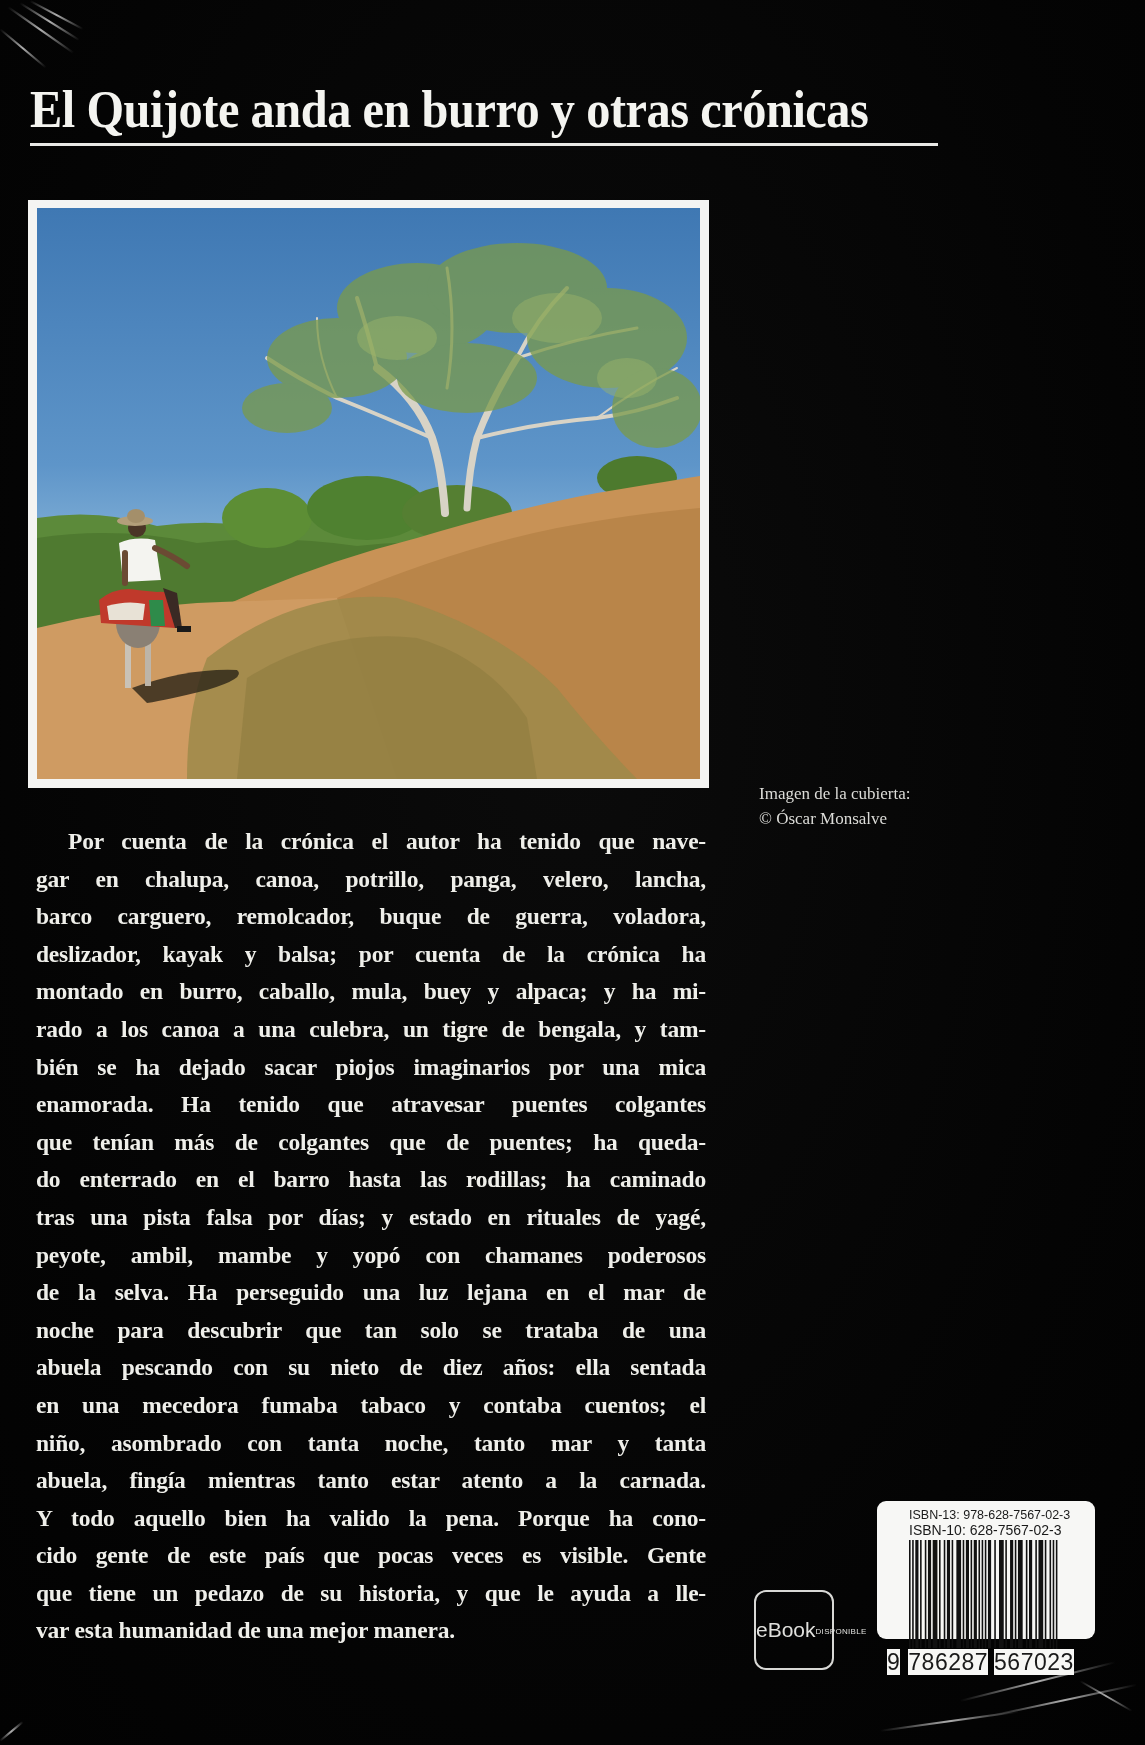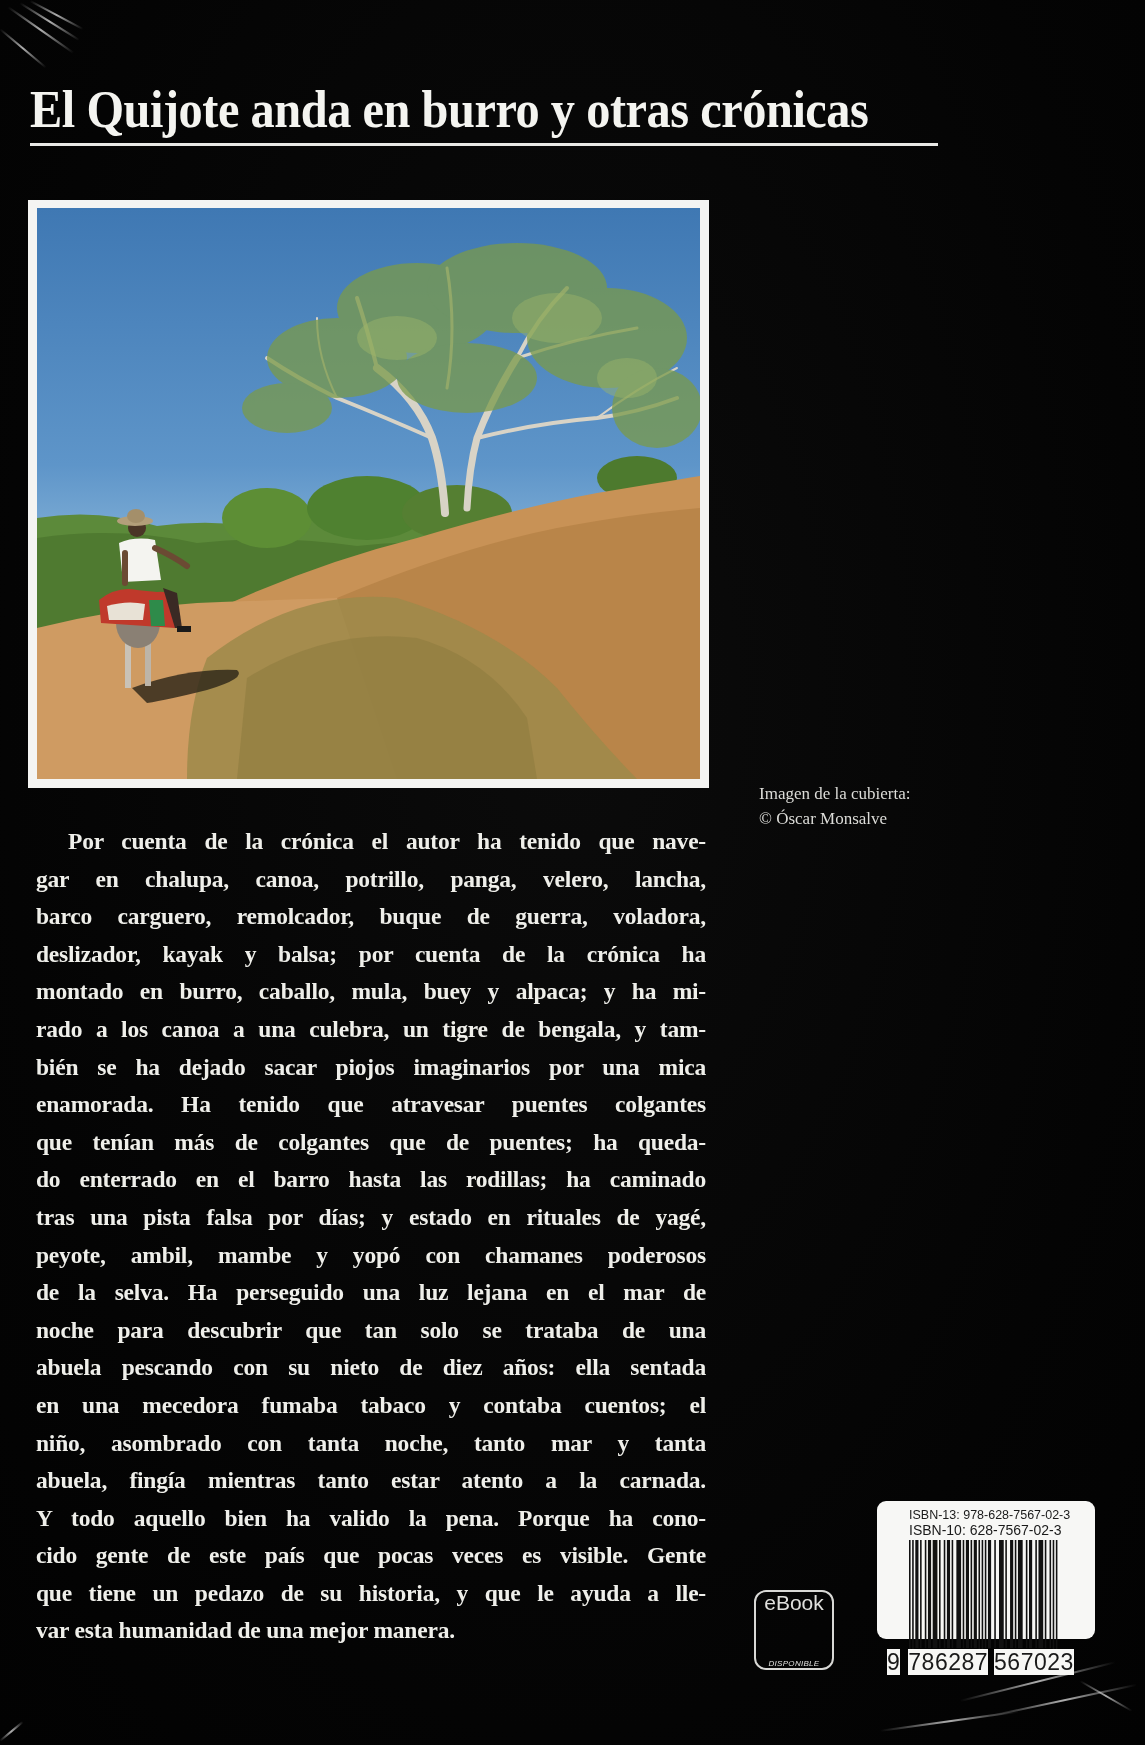--- a/index.html
+++ b/index.html
@@ -105,28 +105,28 @@
     
     .ebook {
       position: absolute;
       left: 754px;
       top: 1590px;
       width: 80px;
       height: 80px;
       border: 2px solid #d8d8d5;
       border-radius: 12px;
       display: flex;
-      flex-direction: column;
+      flex-direction: row;
       align-items: center;
-      justify-content: space-between;
+      justify-content: flex-start;
       font-family: "Liberation Sans", "DejaVu Sans", sans-serif;
       color: #e0e0dd;
     }
     .ebook .big { font-size: 21px; line-height: 22px; }
-    .ebook .small { font-size: 8px; letter-spacing: 0.3px; margin-top: 2px; font-style: italic; }
+    .ebook .small { font-size: 8px; letter-spacing: 0.3px; margin-top: 2px; }
 
     
     .barcode {
       position: absolute;
       left: 877px;
       top: 1501px;
       width: 218px;
       height: 138px;
       background: #f7f7f5;
       border-radius: 9px;

